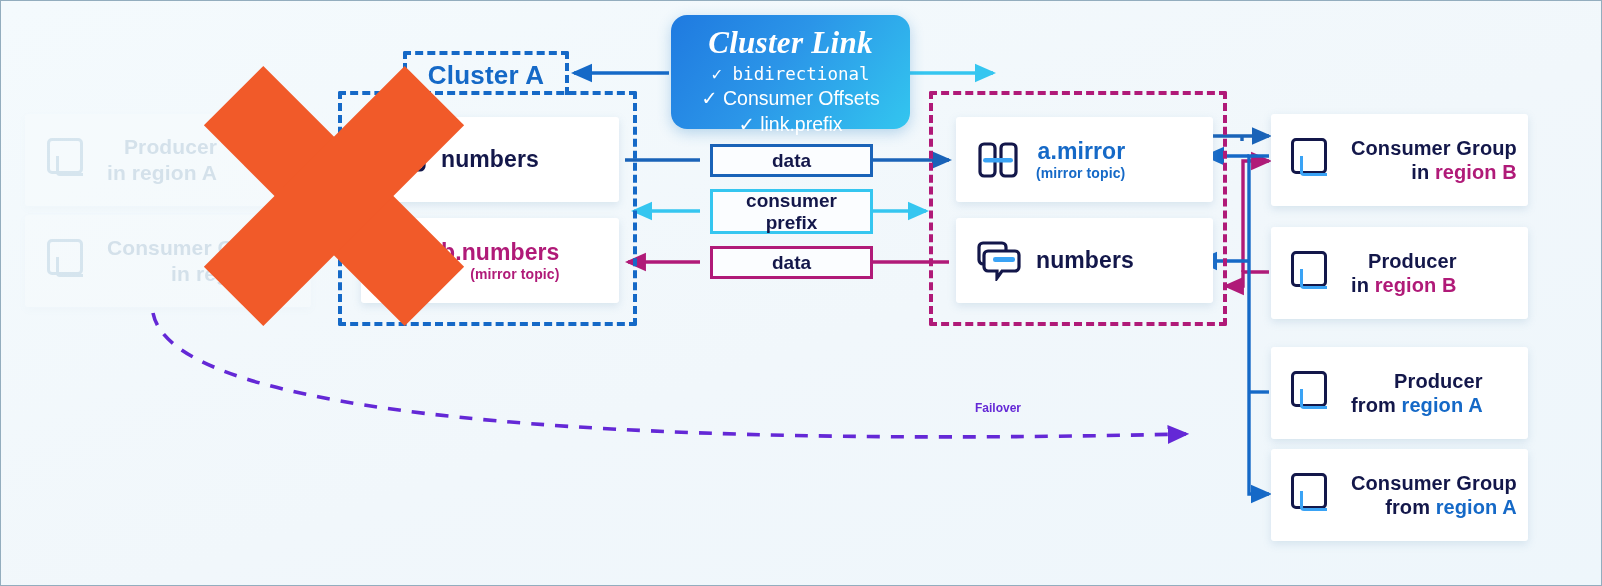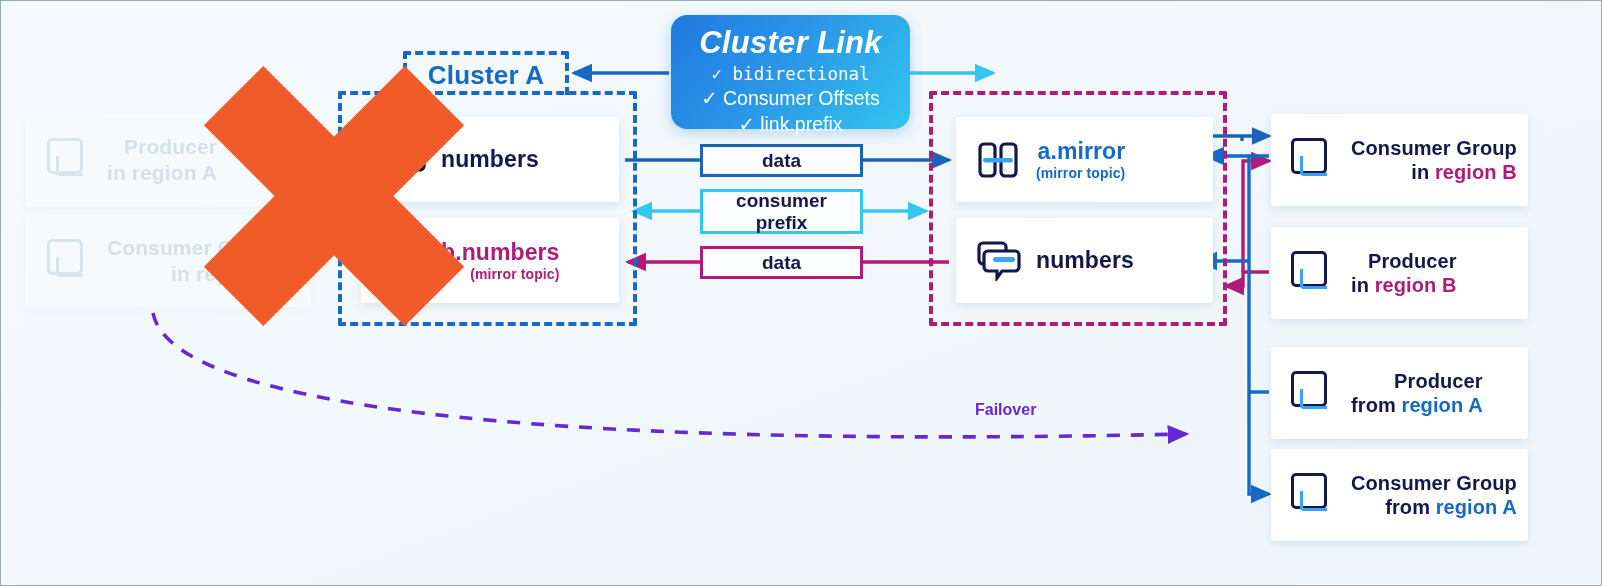--- a/index.html
+++ b/index.html
@@ -69,42 +69,43 @@
   }
 
   
   .pill {
     background: #fbfdff;
     border-width: 3px; border-style: solid;
     display: flex; align-items: center; justify-content: center;
     text-align: center;
     font-weight: bold; color: #13174a;
     line-height: 1.14;
+    margin-left: 10px;
   }
 
   
   #cluster-link-badge {
     background: linear-gradient(128deg, #1f7ae0 0%, #2b95e8 45%, #33c6ef 100%);
     border-radius: 16px;
     box-shadow: 0 4px 14px rgba(40,130,200,.30);
     color: #ffffff;
     padding: 10px 22px 14px 22px;
     text-align: center;
   }
   #cluster-link-badge .cl-title {
     font-style: italic; font-weight: bold; font-size: 31px;
-    letter-spacing: .3px; line-height: 1.18; margin-bottom: 1px;
+    letter-spacing: .3px; line-height: 1.18; margin-bottom: 1px; font-family: Liberation Serif, serif;
   }
   #cluster-link-badge .cl-item {
     font-size: 19.5px; line-height: 1.33; white-space: nowrap;
   }
   #cluster-link-badge .cl-mono { font-family: "DejaVu Sans Mono", monospace; font-size: 17.5px; }
 
   .failover-label {
-    color: #6428d6; font-weight: bold; font-size: 16px;
+    color: #6428d6; font-weight: bold; font-size: 12px;
   }
 
   svg.ov { position: absolute; left: 0; top: 0; width: 1602px; height: 586px; overflow: visible; pointer-events: none; }
 </style>
 </head>
 <body>
 
 <div id="stage">
 
   <svg class="ov" viewBox="0 0 1602 586">

